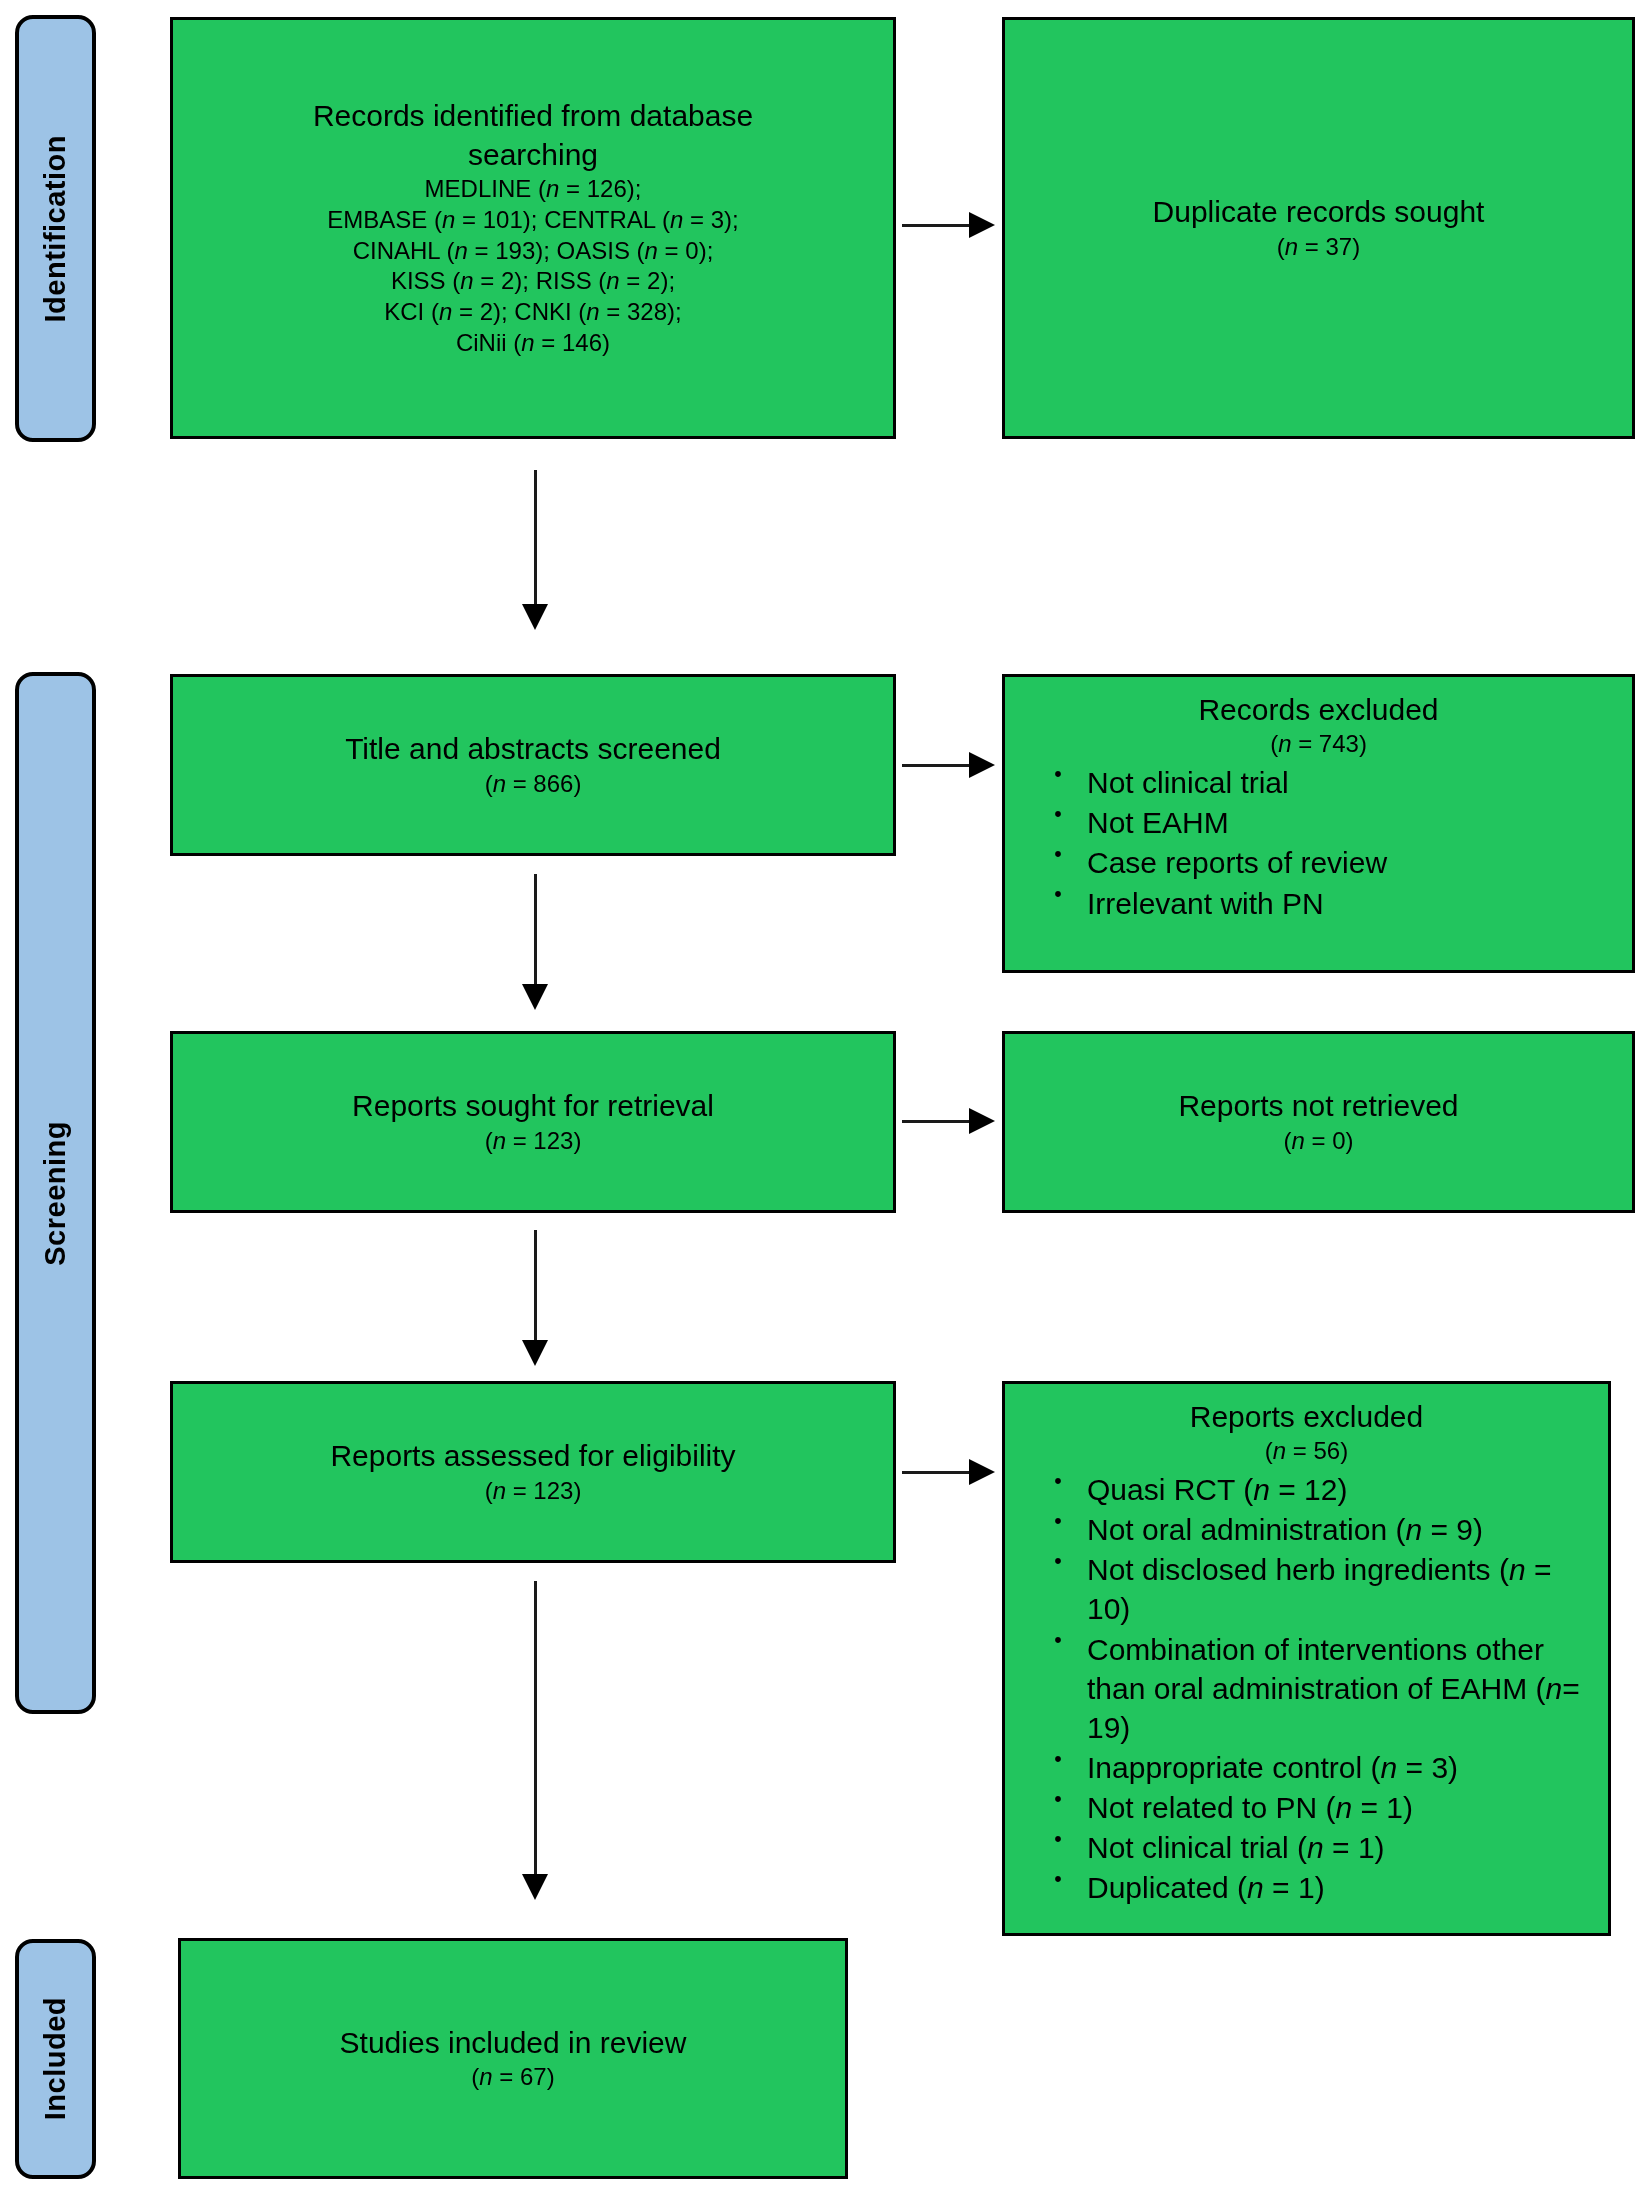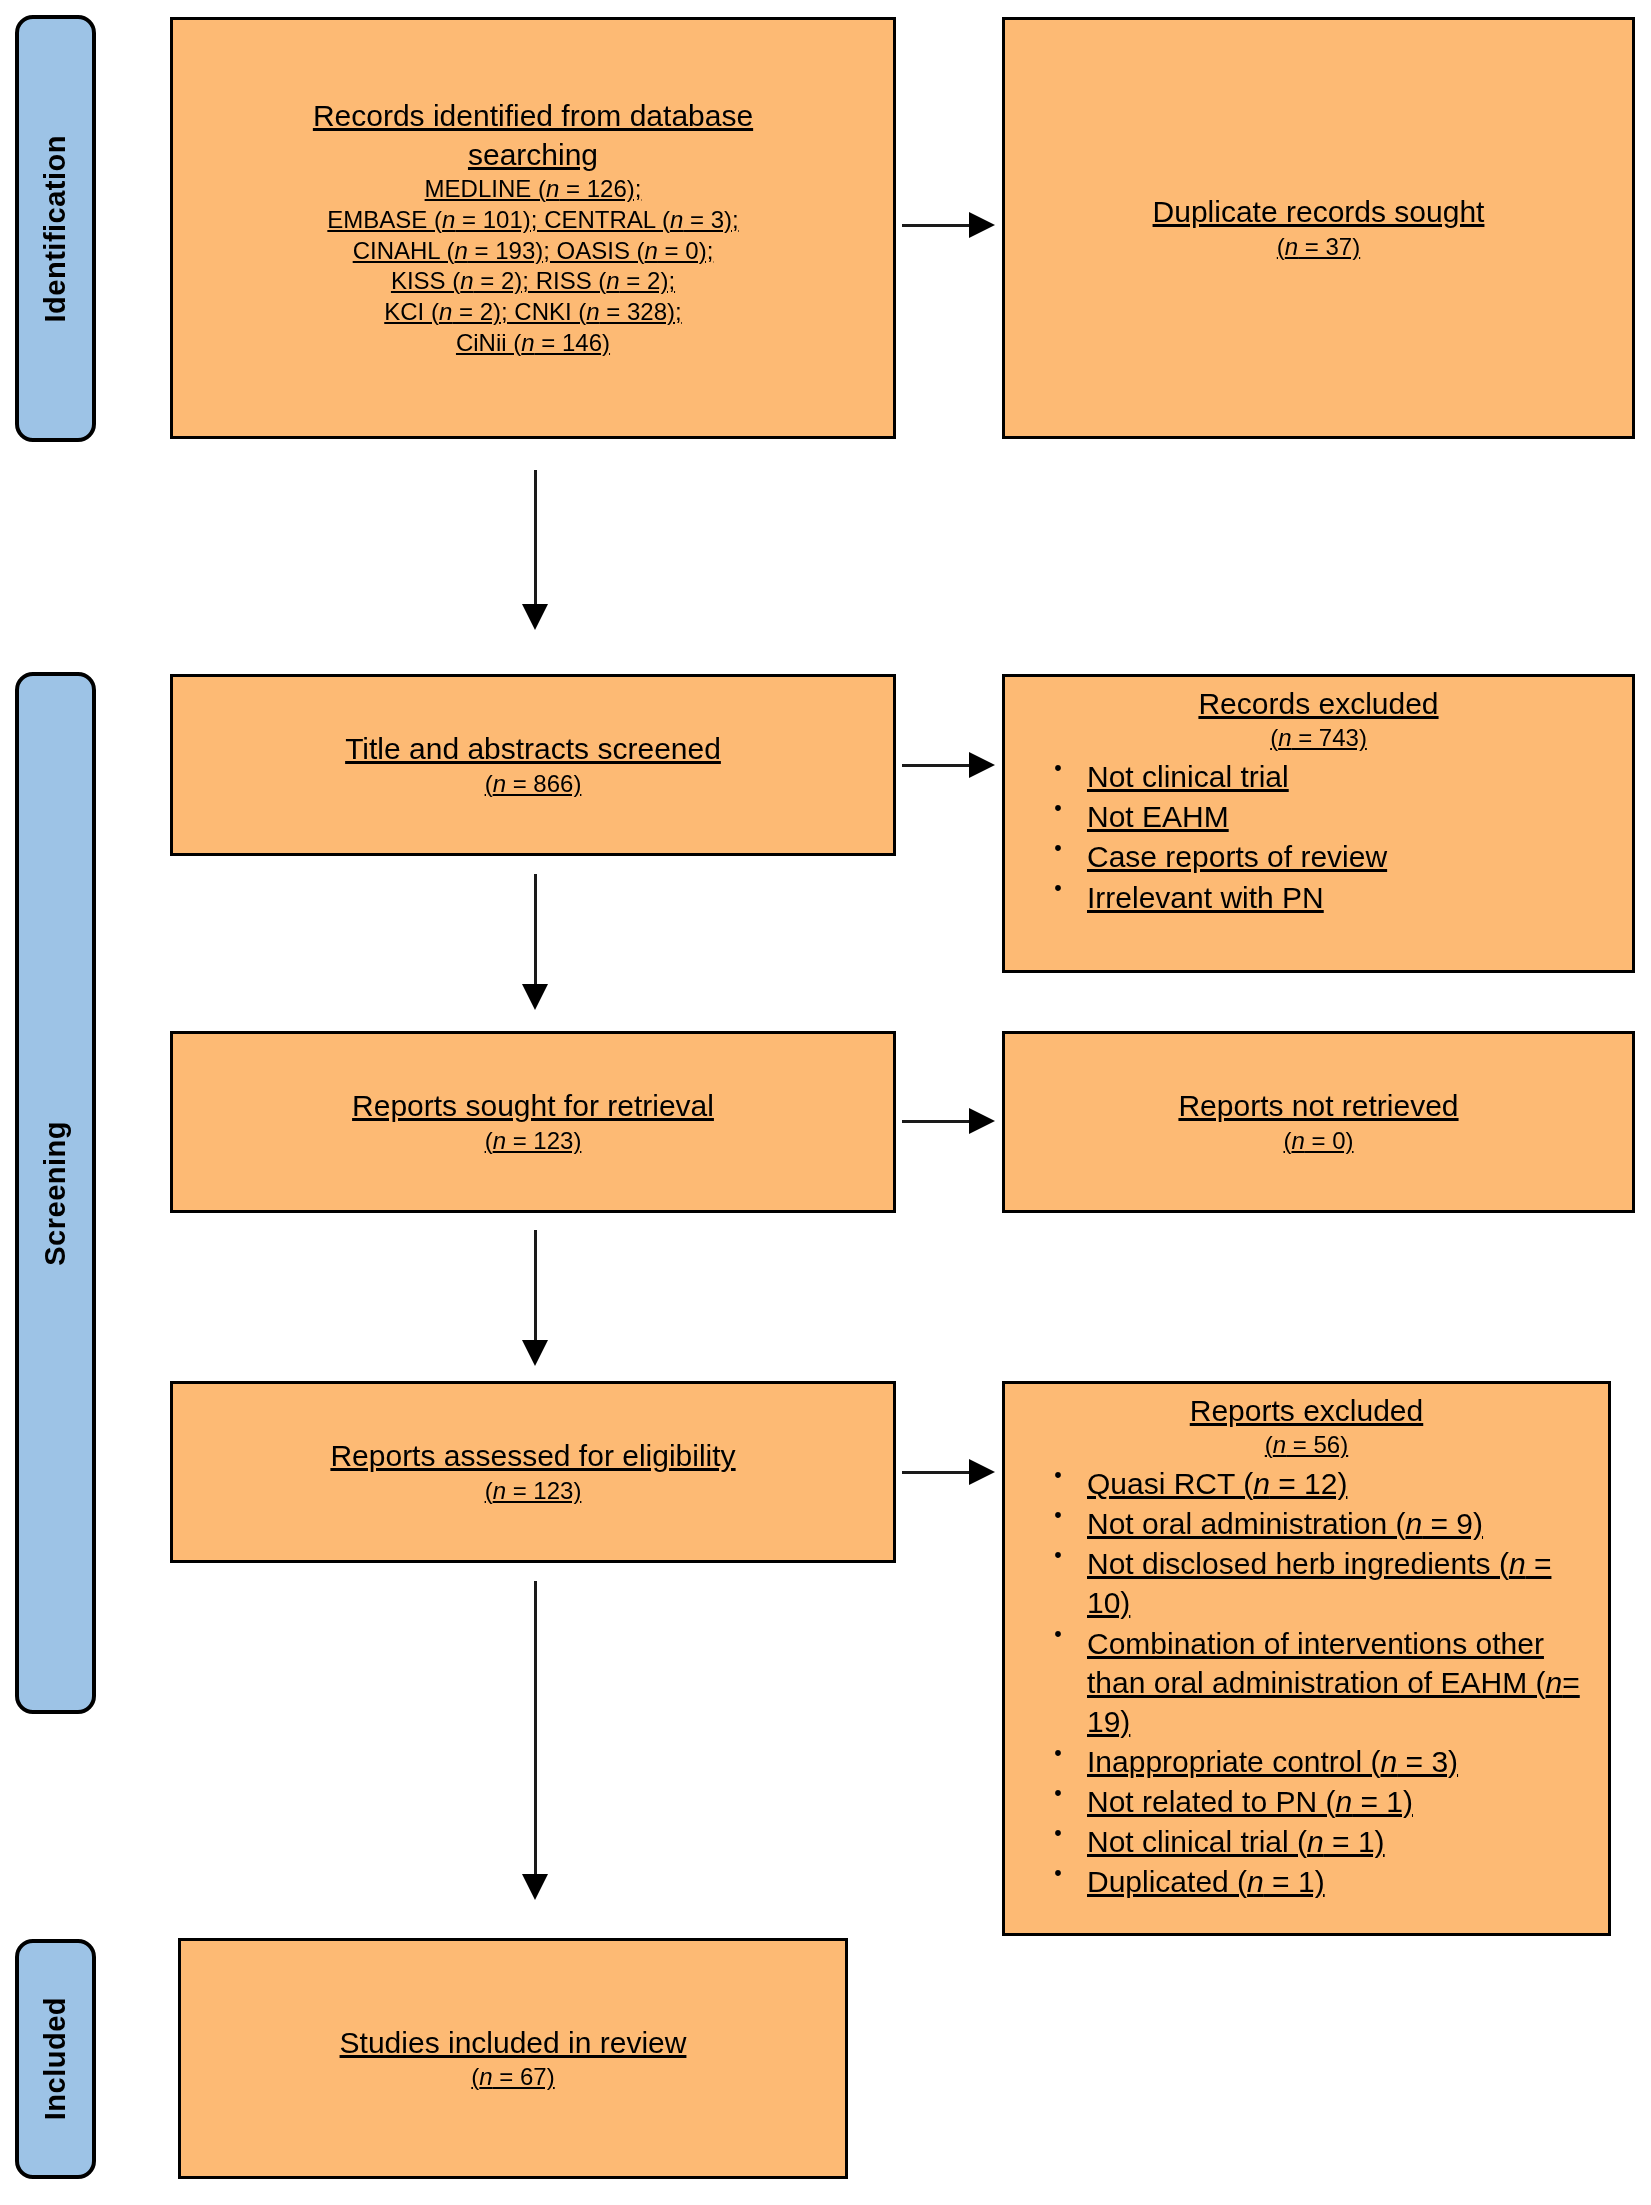--- a/index.html
+++ b/index.html
@@ -38,34 +38,33 @@
     font-size: 29px;
     letter-spacing: 0.5px;
     line-height: 1;
     white-space: nowrap;
     color: #000000;
   }
 
   
   .box {
     position: absolute;
-    background: #fdba74;
+    background: #22c55e;
     border: 3.7px solid #000000;
     box-sizing: border-box;
     display: flex;
     flex-direction: column;
     justify-content: center;
     align-items: center;
     padding: 7.5px 14px;
-    text-decoration: underline;
   }
   .box.left-align-list {
     justify-content: flex-start;
     align-items: stretch;
-    padding-top: 8px;
+    padding-top: 14px;
   }
 
   .box-title {
     text-align: center;
     font-size: 30px;
     line-height: 1.28;
     white-space: pre-line;
   }
   .box-count {
     text-align: center;

